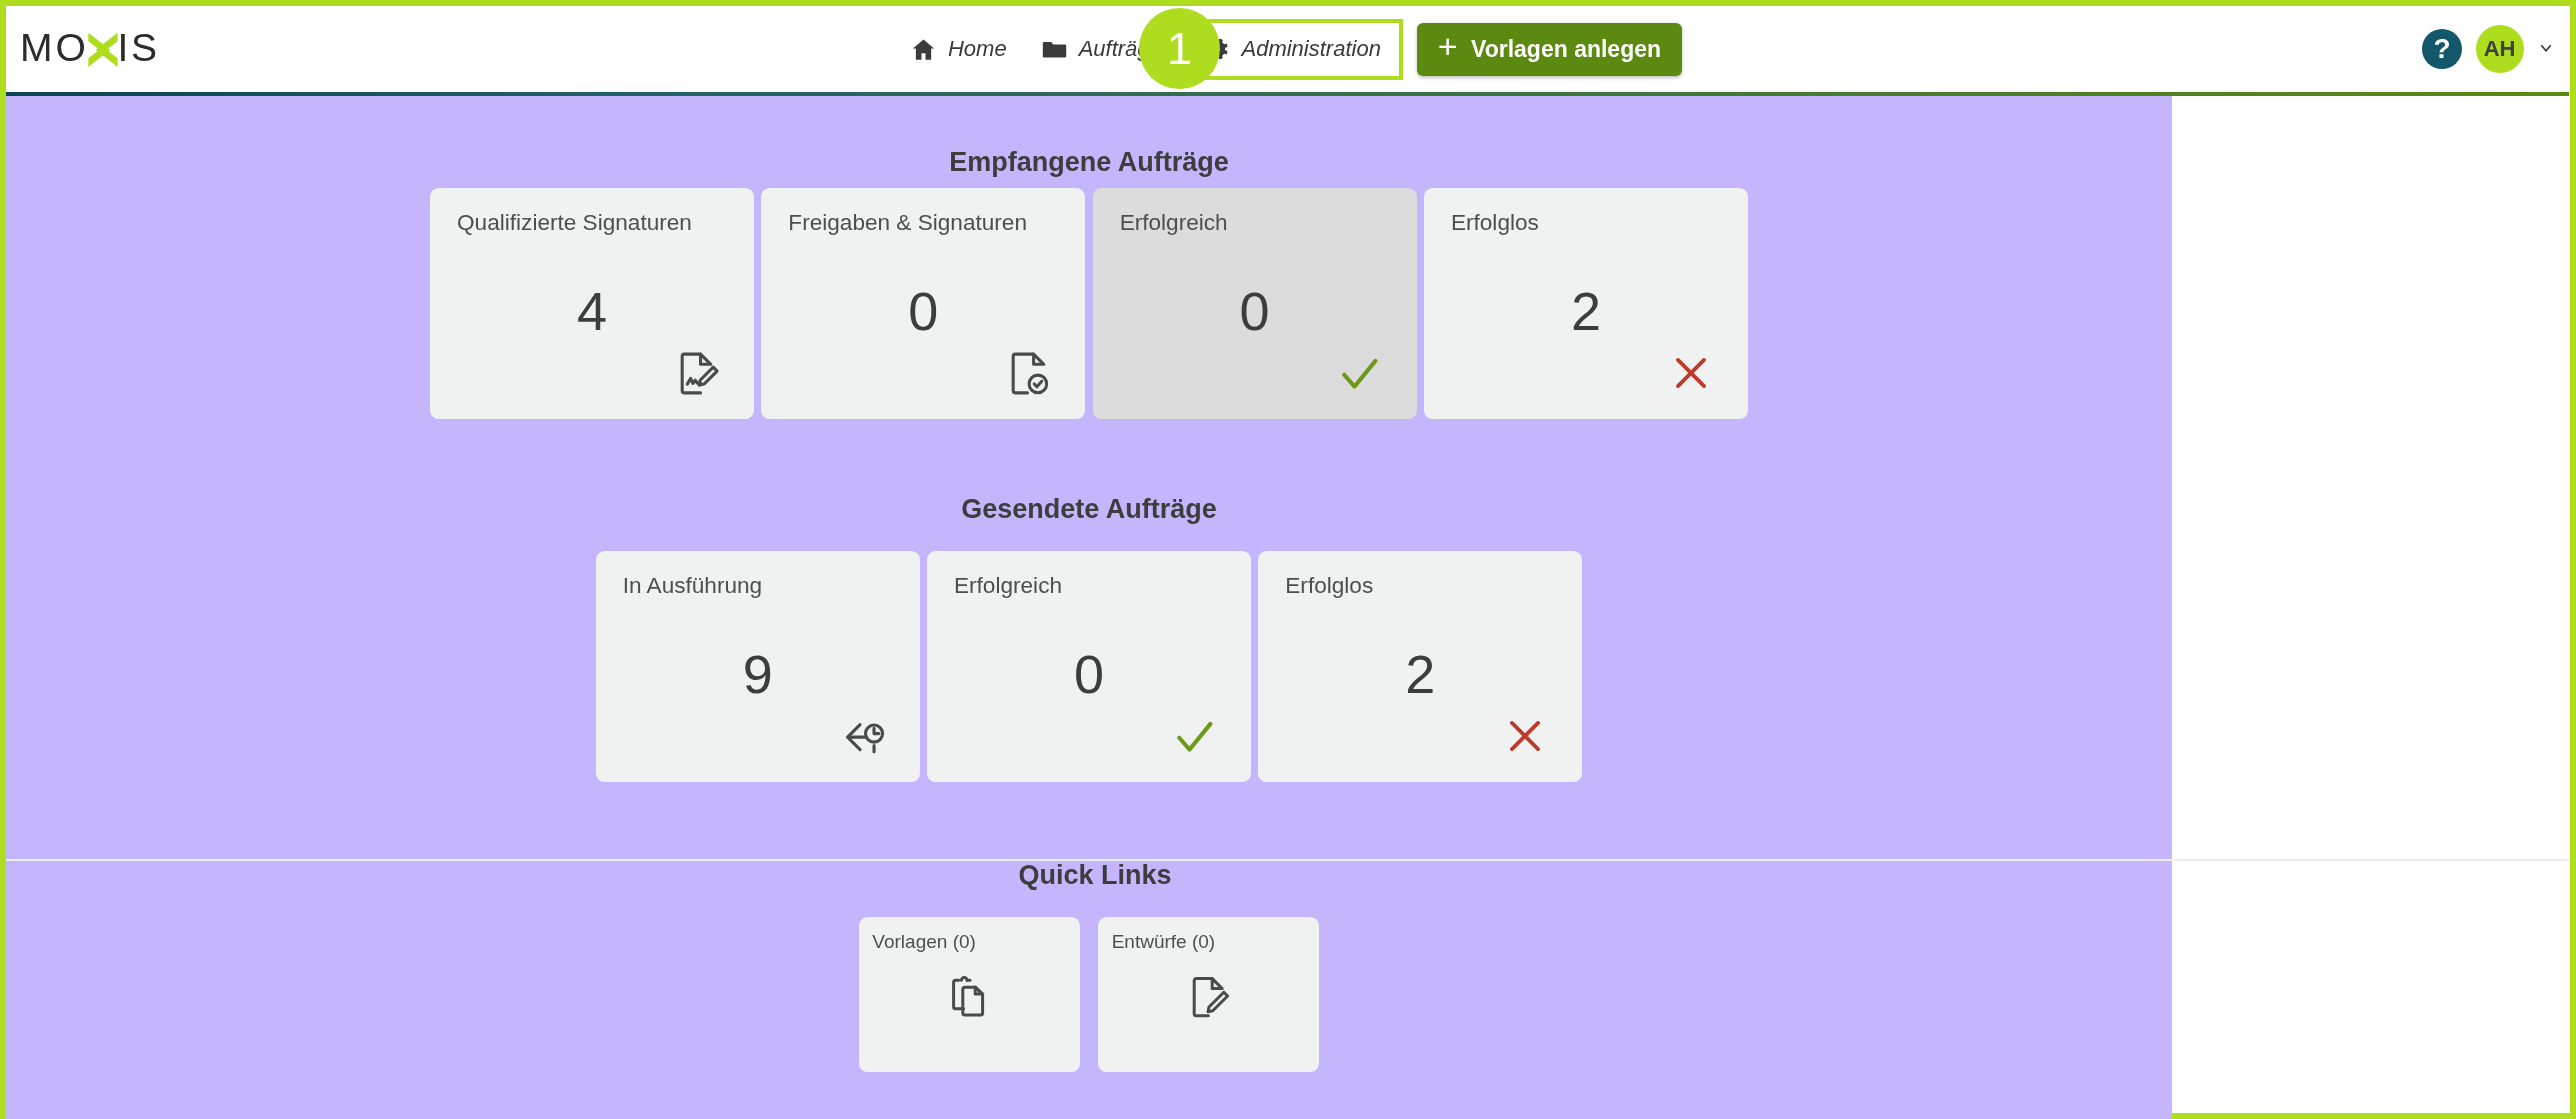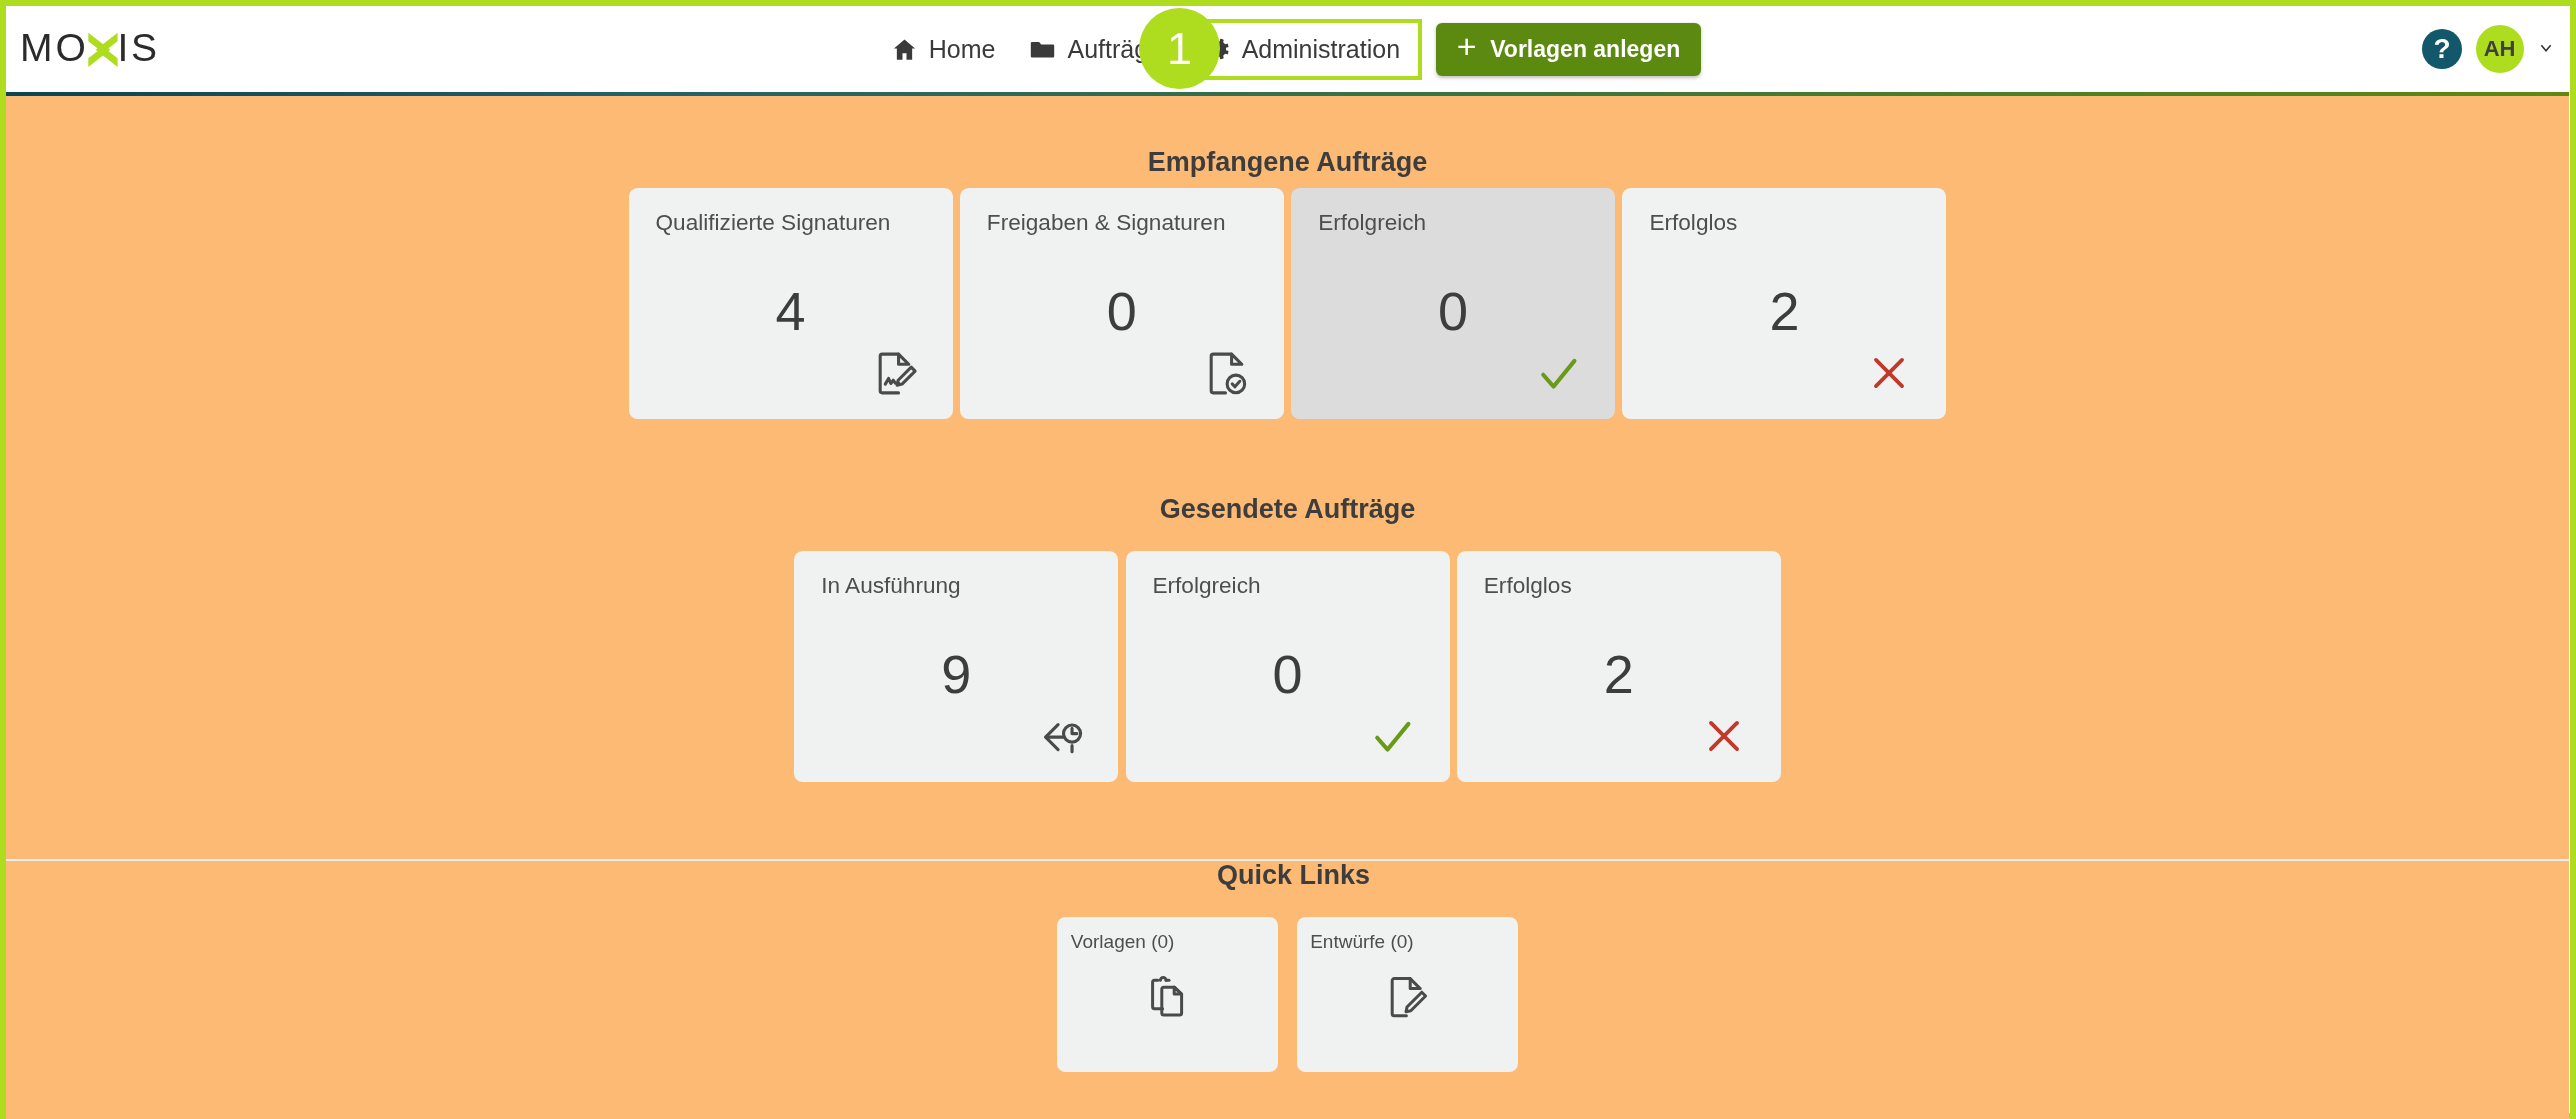--- a/index.html
+++ b/index.html
@@ -33,24 +33,25 @@
     position: absolute; left: 0; top: 0;
     width: 100%; height: 86px;
     display: flex; align-items: center; justify-content: center;
     gap: 0px;
   }
   .nav-item {
     display: flex; align-items: center;
     gap: 11px;
     padding: 0 17px;
     height: 57px;
-    font-size: 25px;
+    font-size: 22px;
     color: #3a3a3a;
     cursor: pointer;
     white-space: nowrap;
+    font-style: italic;
   }
   .nav-ico { display:flex; align-items:center; justify-content:center; width:27px; height:27px; }
   .nav-ico svg { display:block; }
 
   #nav-admin {
     border: 4.3px solid #AEDD1F;
     background: #ffffff;
     padding: 0 18.3px;
     height: 61px;
     margin-left: 2.4px;
@@ -112,22 +113,22 @@
   
   #header-rule {
     position: absolute; left: 0; top: 86px;
     width: 2563px; height: 4.3px;
     background: linear-gradient(90deg, #0B4452 0%, #23616b 25%, #3b7440 58%, #5C8A10 100%);
   }
 
   
   #main {
     position: absolute; left: 0; top: 90px;
-    width: 2563px; height: 1023px;
-    background: #fdba74;
+    width: 2166px; height: 1023px;
+    background: #c4b5fd;
   }
 
   .section-title {
     text-align: center;
     font-size: 27px;
     font-weight: bold;
     color: #3d3d3d;
   }
 
   .card-row {

